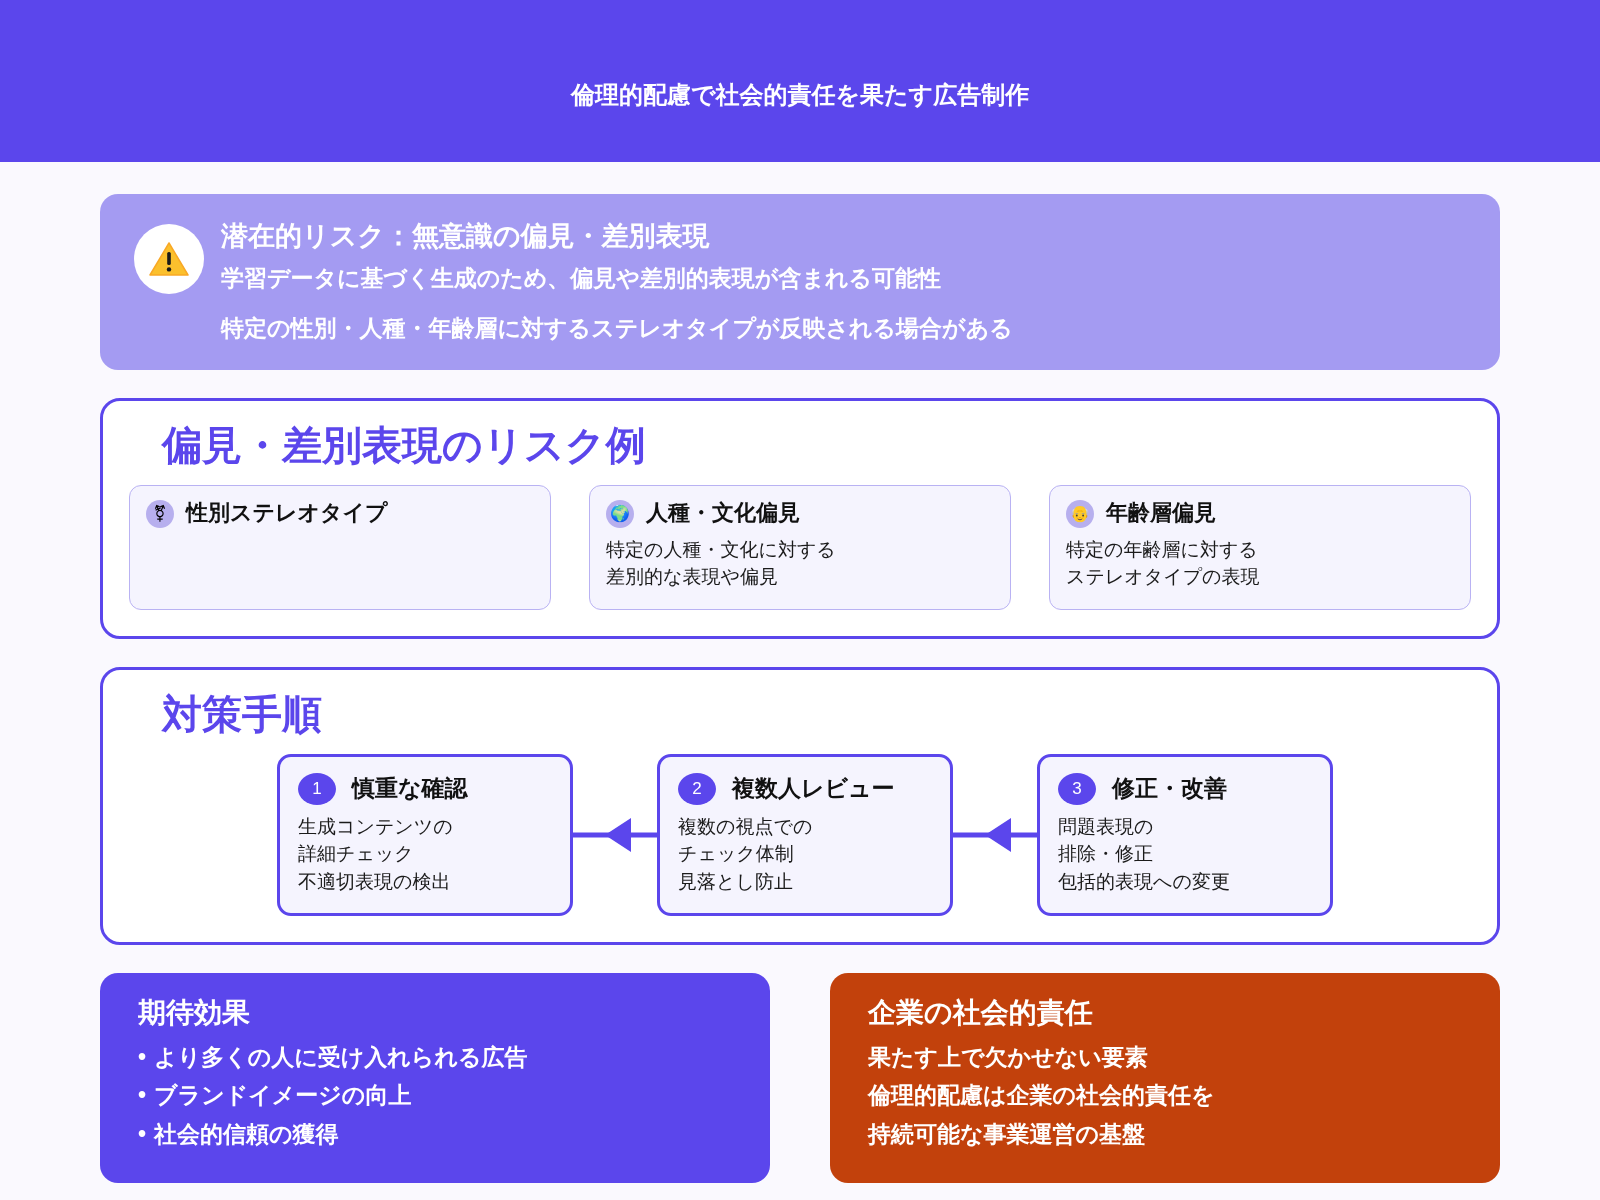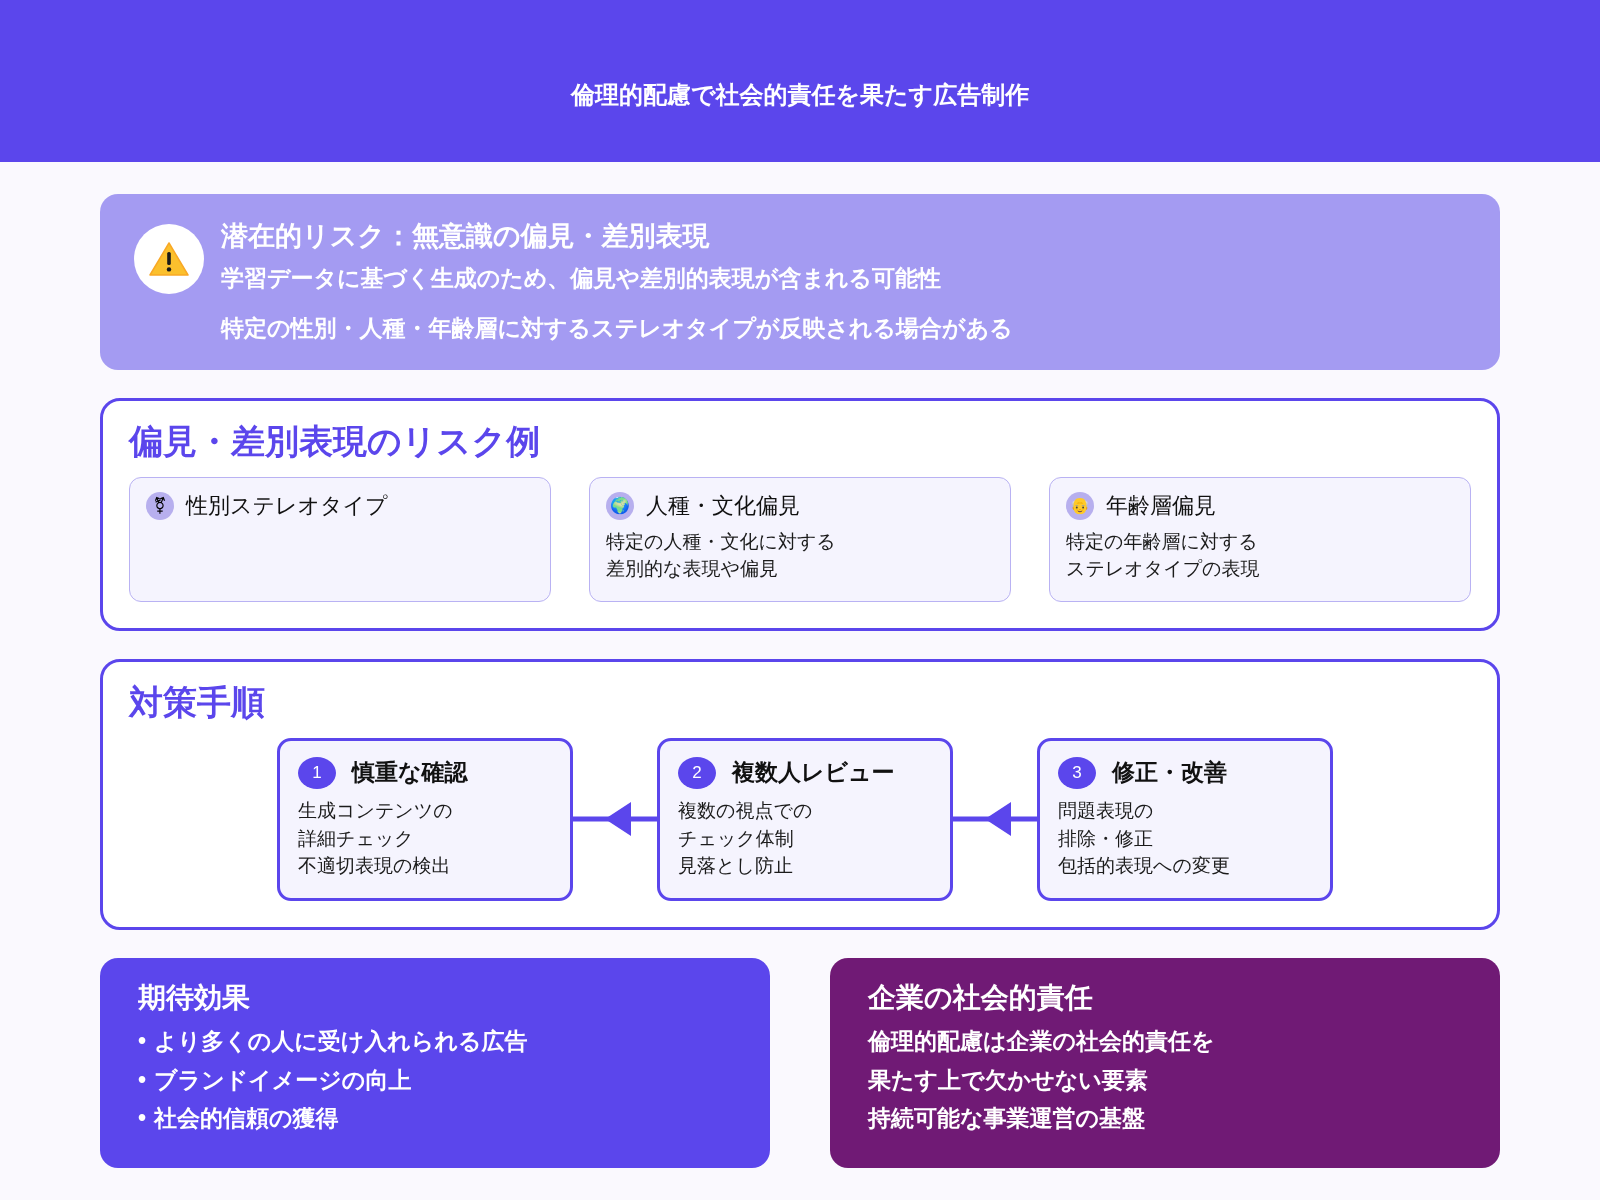--- a/index.html
+++ b/index.html
@@ -83,24 +83,25 @@
   
   .section {
     margin-top: 28px;
     background: #ffffff;
     border: 3px solid #5b46ec;
     border-radius: 20px;
     padding: 18px 26px 26px 26px;
   }
   .section-title {
     color: #5b46ec;
-    font-size: 34px;
+    font-size: 40px;
     font-weight: bold;
     line-height: 1.3;
     margin-bottom: 14px;
+    margin-left: 33px;
   }
 
   
   .risk-row {
     display: flex;
     gap: 38px;
   }
   .risk-card {
     flex: 1 1 0;
     background: #f5f4fe;
@@ -122,21 +123,21 @@
     background: #b7afee;
     display: flex;
     align-items: center;
     justify-content: center;
     font-size: 16px;
     line-height: 1;
     flex: 0 0 28px;
   }
   .risk-title {
     font-size: 22px;
-    font-weight: normal;
+    font-weight: bold;
     color: #111111;
     line-height: 1.2;
   }
   .risk-desc {
     font-size: 19px;
     color: #1b1b1b;
     line-height: 1.45;
     white-space: pre-line;
   }
 
@@ -218,21 +219,21 @@
     gap: 60px;
     padding-bottom: 30px;
   }
   .bottom-card {
     flex: 1 1 0;
     border-radius: 18px;
     padding: 22px 38px 26px 38px;
     min-height: 210px;
   }
   .bottom-card.effects { background: #5b46ec; }
-  .bottom-card.csr { background: #701a75; }
+  .bottom-card.csr { background: #c2410c; }
   .bottom-title {
     color: #ffffff;
     font-size: 28px;
     font-weight: bold;
     line-height: 1.3;
     margin-bottom: 6px;
   }
   .bullet-item,
   .csr-line {
     color: #ffffff;
@@ -352,20 +353,20 @@
 
     <div class="bottom-card effects">
       <div class="bottom-title">期待効果</div>
       <div class="bullet-item">より多くの人に受け入れられる広告</div>
       <div class="bullet-item">ブランドイメージの向上</div>
       <div class="bullet-item">社会的信頼の獲得</div>
     </div>
 
     <div class="bottom-card csr">
       <div class="bottom-title">企業の社会的責任</div>
+      <div class="csr-line">果たす上で欠かせない要素</div>
       <div class="csr-line">倫理的配慮は企業の社会的責任を</div>
-      <div class="csr-line">果たす上で欠かせない要素</div>
       <div class="csr-line">持続可能な事業運営の基盤</div>
     </div>
 
   </div>
 
 </div>
 
 </body></html>

